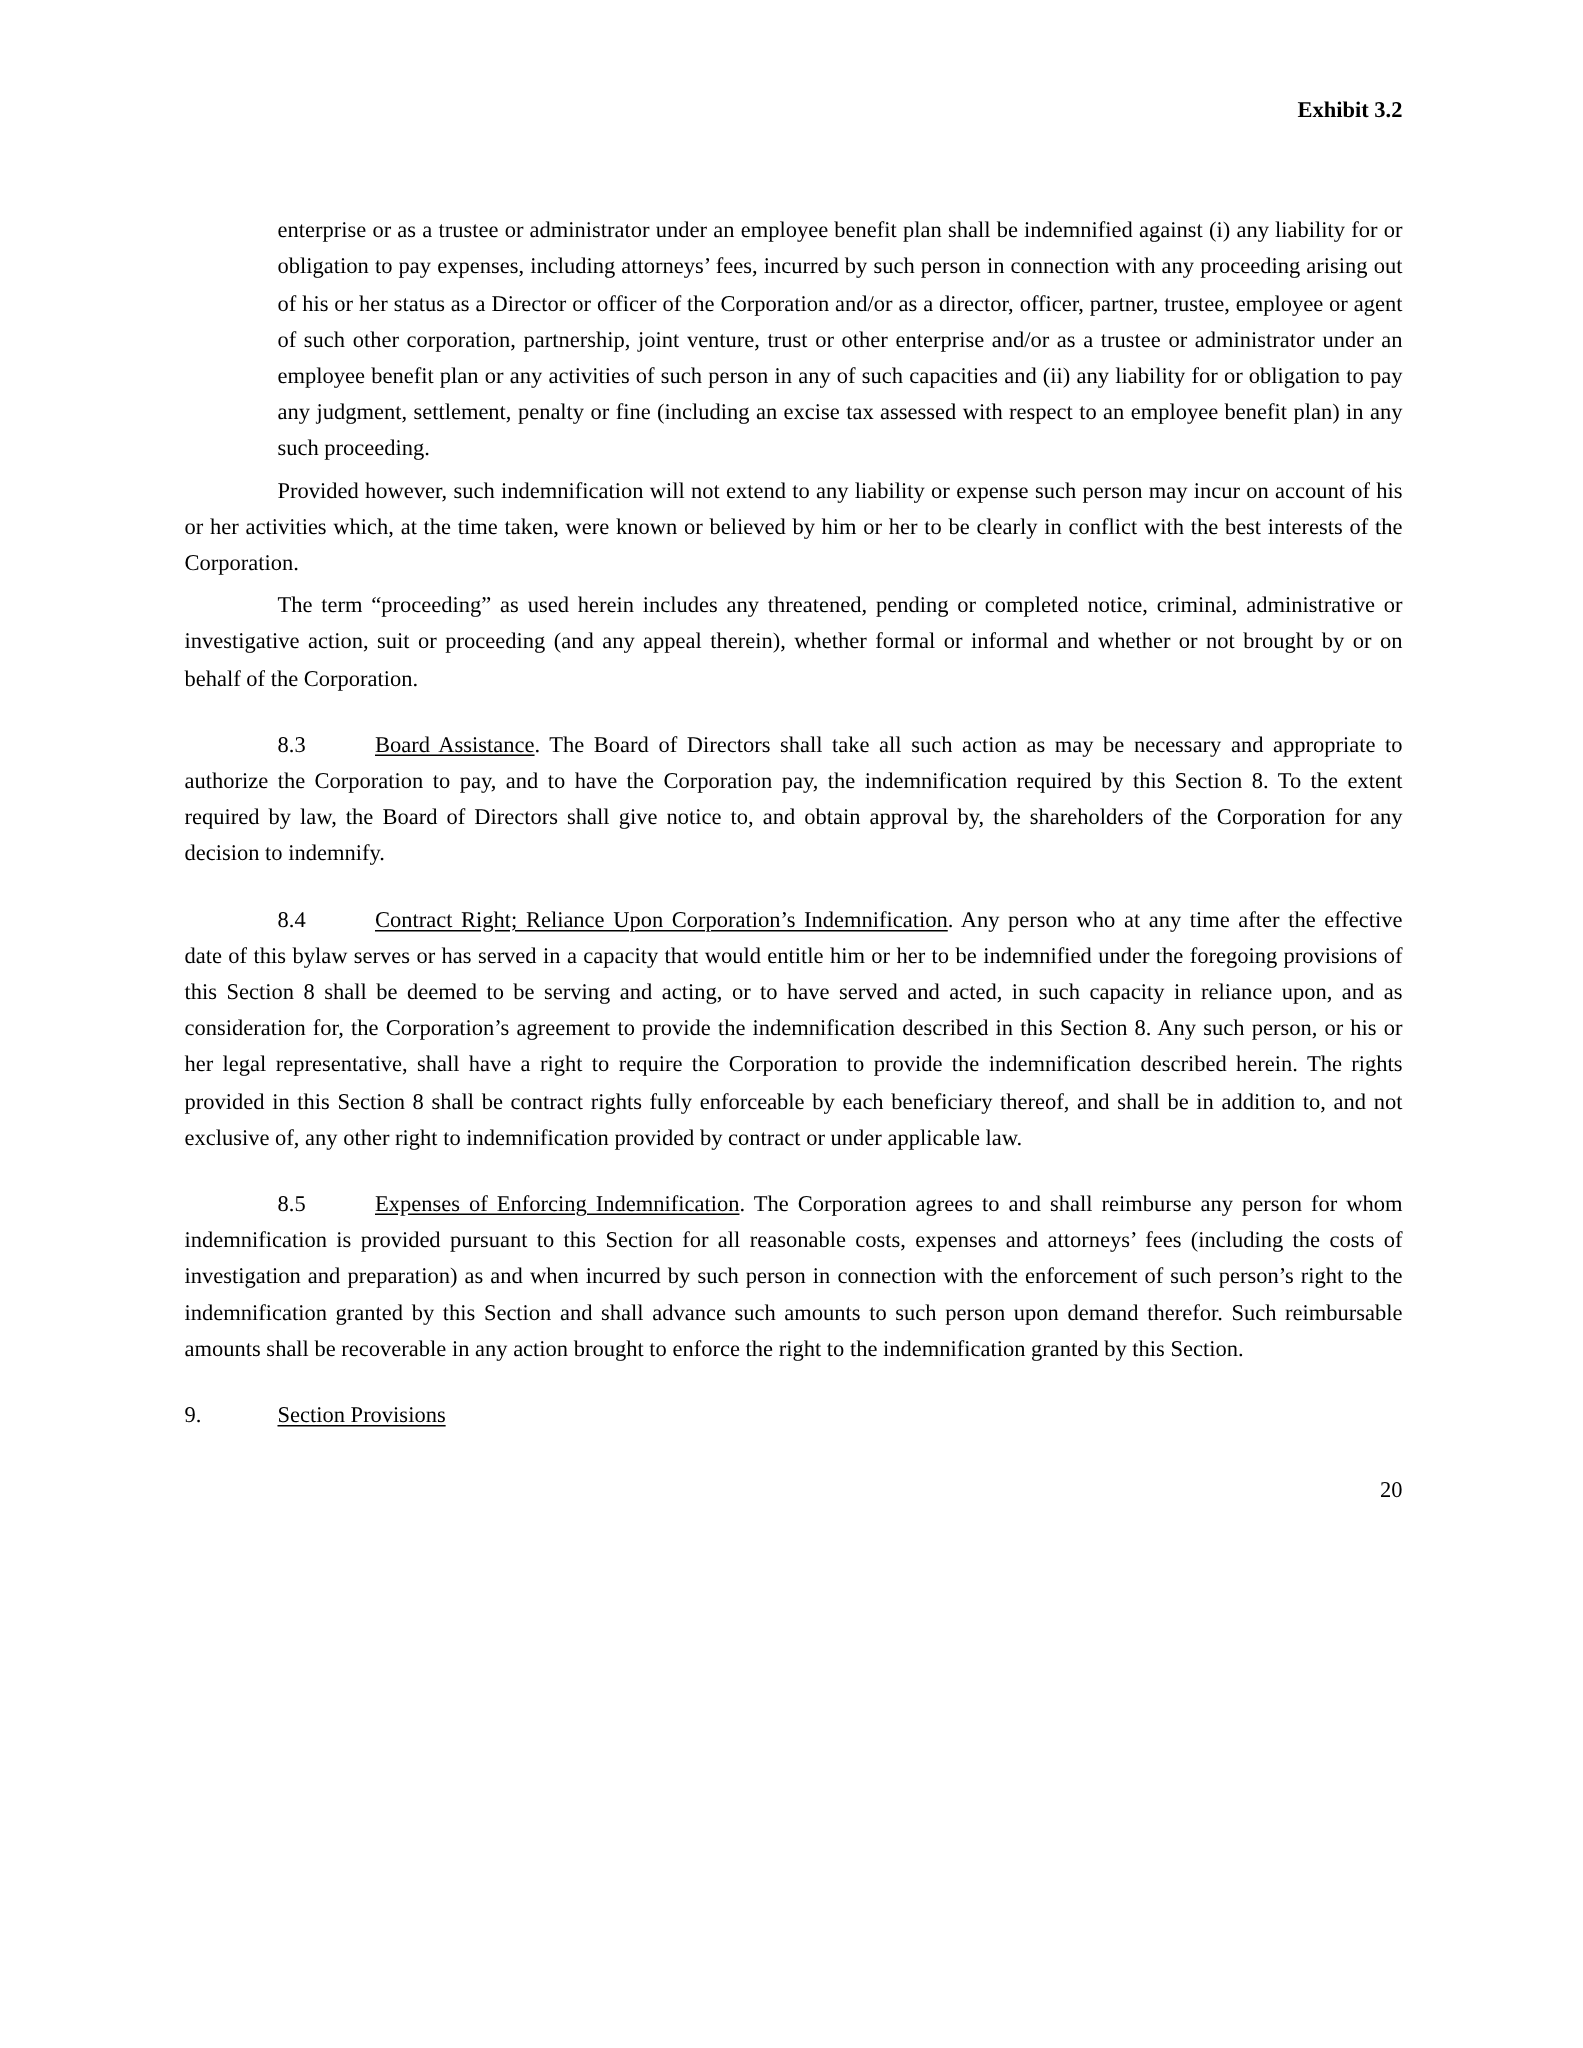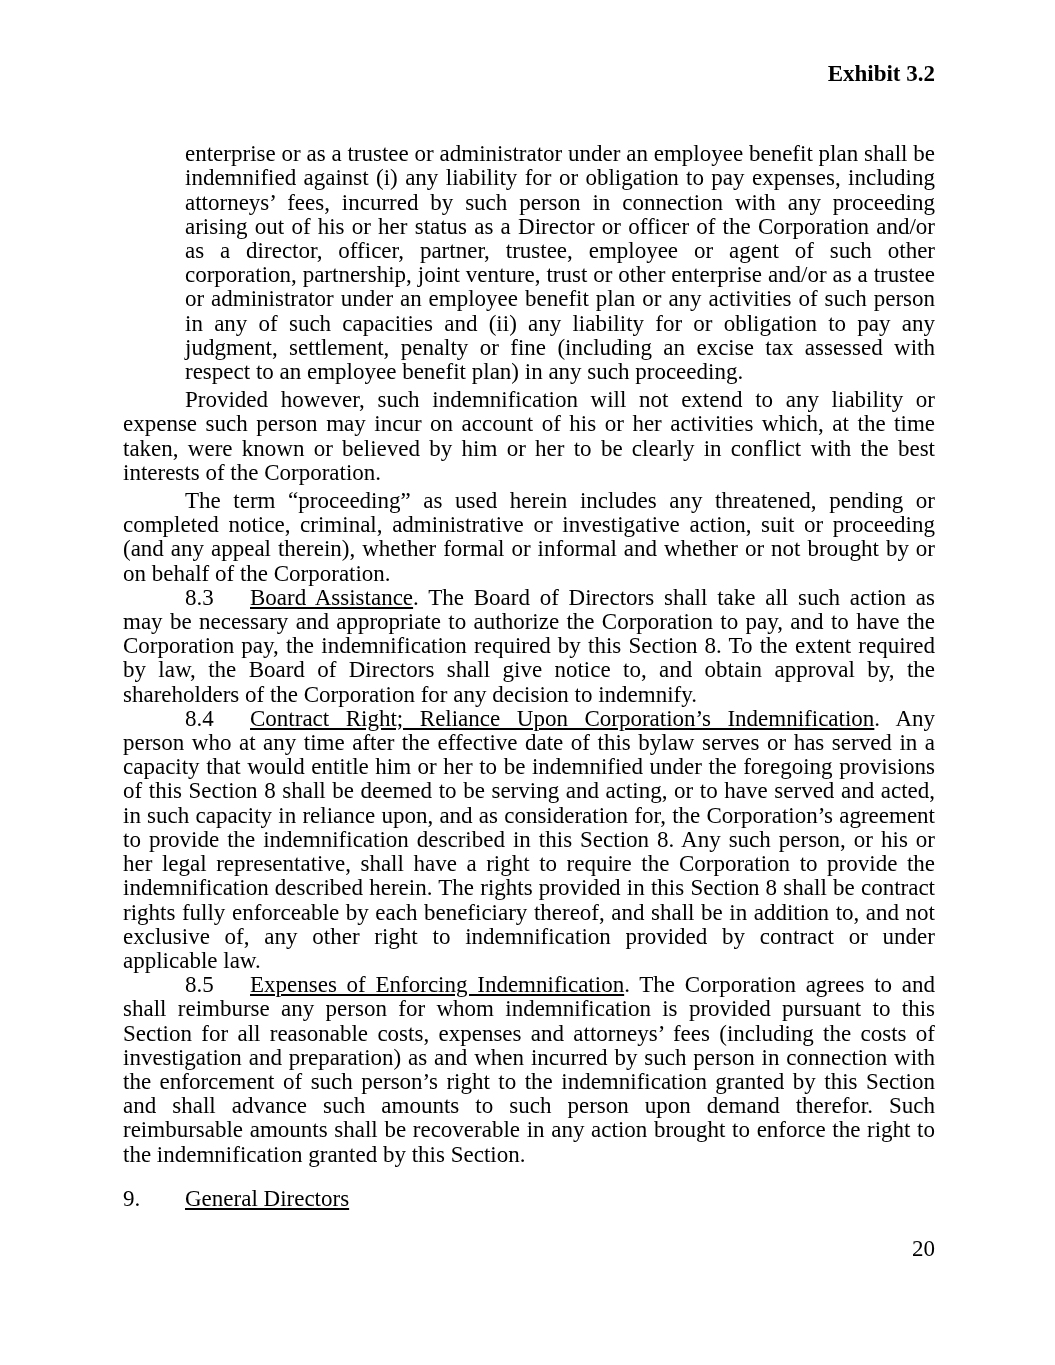--- a/index.html
+++ b/index.html
@@ -4,30 +4,30 @@
 <style>
   html, body { margin: 0; padding: 0; background: #ffffff; }
   .page {
     position: relative;
     width: 1055px;
     height: 1365px;
     box-sizing: border-box;
     background: #ffffff;
     padding: 62px 120px 0 123px;
     font-family: "Liberation Serif", "DejaVu Serif", serif;
-    font-size: 23px;
+    font-size: 15px;
     line-height: 24.2px;
     color: #000000;
     overflow: hidden;
   }
   .header-row { text-align: right; font-weight: bold; }
   p { margin: 0; text-align: justify; }
   .cont-block { margin: 56px 0 0 62px; }
   .body-para { margin-top: 4px; text-indent: 62px; }
-  .section-para { text-indent: 62px; }
+  .section-para { margin-top: 20px; text-indent: 62px; }
   .section-para .sec-num { display: inline-block; width: 65px; text-indent: 0; }
   .top-section-para { margin-top: 20px; text-indent: 0; }
   .top-section-para .sec-num { display: inline-block; width: 62px; text-indent: 0; }
   .sec-title { text-decoration: underline; text-underline-offset: 2px; }
   .footer-row { margin-top: 26px; text-align: right; text-indent: 0; }
 </style>
 </head>
 <body>
 
 <div class="page">
@@ -41,20 +41,20 @@
   <p class="body-para">Provided however, such indemnification will not extend to any liability or expense such person may incur on account of his or her activities which, at the time taken, were known or believed by him or her to be clearly in conflict with the best interests of the Corporation.</p>
 
   <p class="body-para">The term “proceeding” as used herein includes any threatened, pending or completed notice, criminal, administrative or investigative action, suit or proceeding (and any appeal therein), whether formal or informal and whether or not brought by or on behalf of the Corporation.</p>
 
   <p class="section-para"><span class="sec-num">8.3</span><span class="sec-title">Board Assistance</span><span>.  The Board of Directors shall take all such action as may be necessary and appropriate to authorize the Corporation to pay, and to have the Corporation pay, the indemnification required by this Section 8.  To the extent required by law, the Board of Directors shall give notice to, and obtain approval by, the shareholders of the Corporation for any decision to indemnify.</span></p>
 
   <p class="section-para"><span class="sec-num">8.4</span><span class="sec-title">Contract Right; Reliance Upon Corporation’s Indemnification</span><span>.  Any person who at any time after the effective date of this bylaw serves or has served in a capacity that would entitle him or her to be indemnified under the foregoing provisions of this Section 8 shall be deemed to be serving and acting, or to have served and acted, in such capacity in reliance upon, and as consideration for, the Corporation’s agreement to provide the indemnification described in this Section 8.  Any such person, or his or her legal representative, shall have a right to require the Corporation to provide the indemnification described herein.  The rights provided in this Section 8 shall be contract rights fully enforceable by each beneficiary thereof, and shall be in addition to, and not exclusive of, any other right to indemnification provided by contract or under applicable law.</span></p>
 
   <p class="section-para"><span class="sec-num">8.5</span><span class="sec-title">Expenses of Enforcing Indemnification</span><span>.  The Corporation agrees to and shall reimburse any person for whom indemnification is provided pursuant to this Section for all reasonable costs, expenses and attorneys’ fees (including the costs of investigation and preparation) as and when incurred by such person in connection with the enforcement of such person’s right to the indemnification granted by this Section and shall advance such amounts to such person upon demand therefor.  Such reimbursable amounts shall be recoverable in any action brought to enforce the right to the indemnification granted by this Section.</span></p>
 
-  <p class="top-section-para"><span class="sec-num">9.</span><span class="sec-title">General Directors</span><span></span></p>
+  <p class="top-section-para"><span class="sec-num">9.</span><span class="sec-title">Section Provisions</span><span></span></p>
 
 
   <p class="footer-row">
     <span>20</span>
   </p>
 
 </div>
 
 </body></html>

